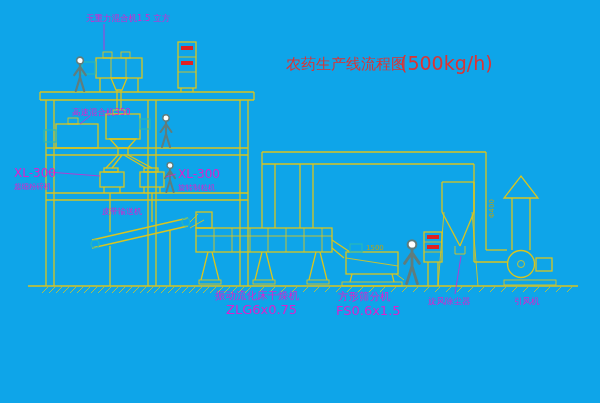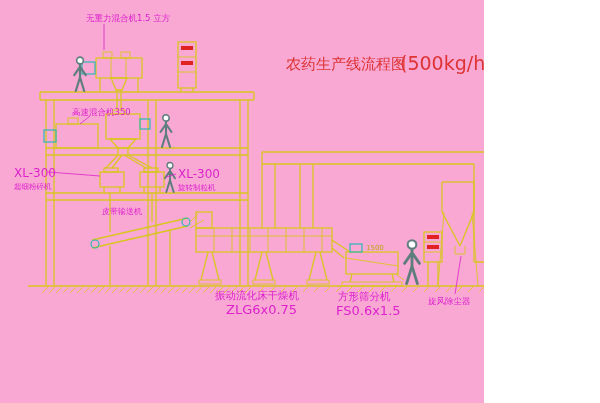--- a/index.html
+++ b/index.html
@@ -1,16 +1,16 @@
 <!DOCTYPE html>
 <html><head>
 <meta charset="utf-8">
 <style>
   html,body{margin:0;padding:0;background:#fff}
-  .stage{position:relative;width:484px;height:403px;background:#f9a8d4;overflow:hidden;
+  .stage{position:relative;width:600px;height:403px;background:#0ea5e9;overflow:hidden;
          font-family:"DejaVu Sans",sans-serif}
   .stage svg{position:absolute;left:0;top:0}
   .y{stroke:#d9c51f;stroke-width:1.3;fill:none}
   .yt{stroke:#d9c51f;stroke-width:0.9;fill:none}
   .c{stroke:#2ab8b8;stroke-width:1.2;fill:none}
   .ml{stroke:#dd22cc;stroke-width:0.8;fill:none}
   .person-line{stroke:#5f7d7d;stroke-width:2.1;fill:none;stroke-linecap:round}
   .person-head{fill:#ffffff;stroke:#5f7d7d;stroke-width:1.5}
   .redbar{fill:#e02222;stroke:none}
   .lbl{fill:#dd22cc}

